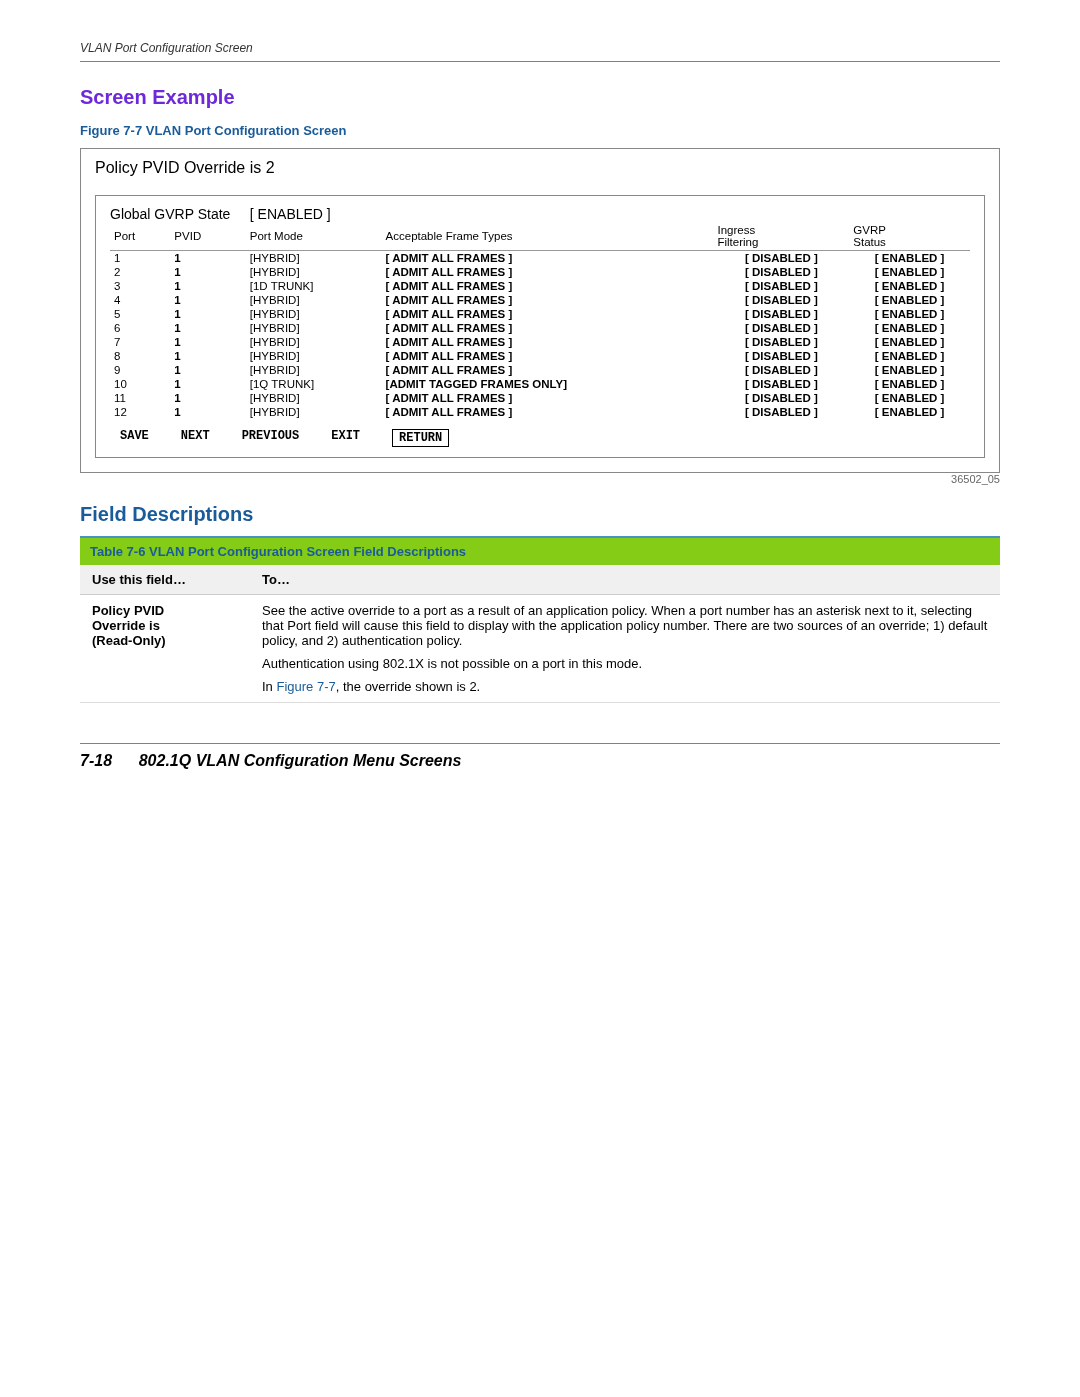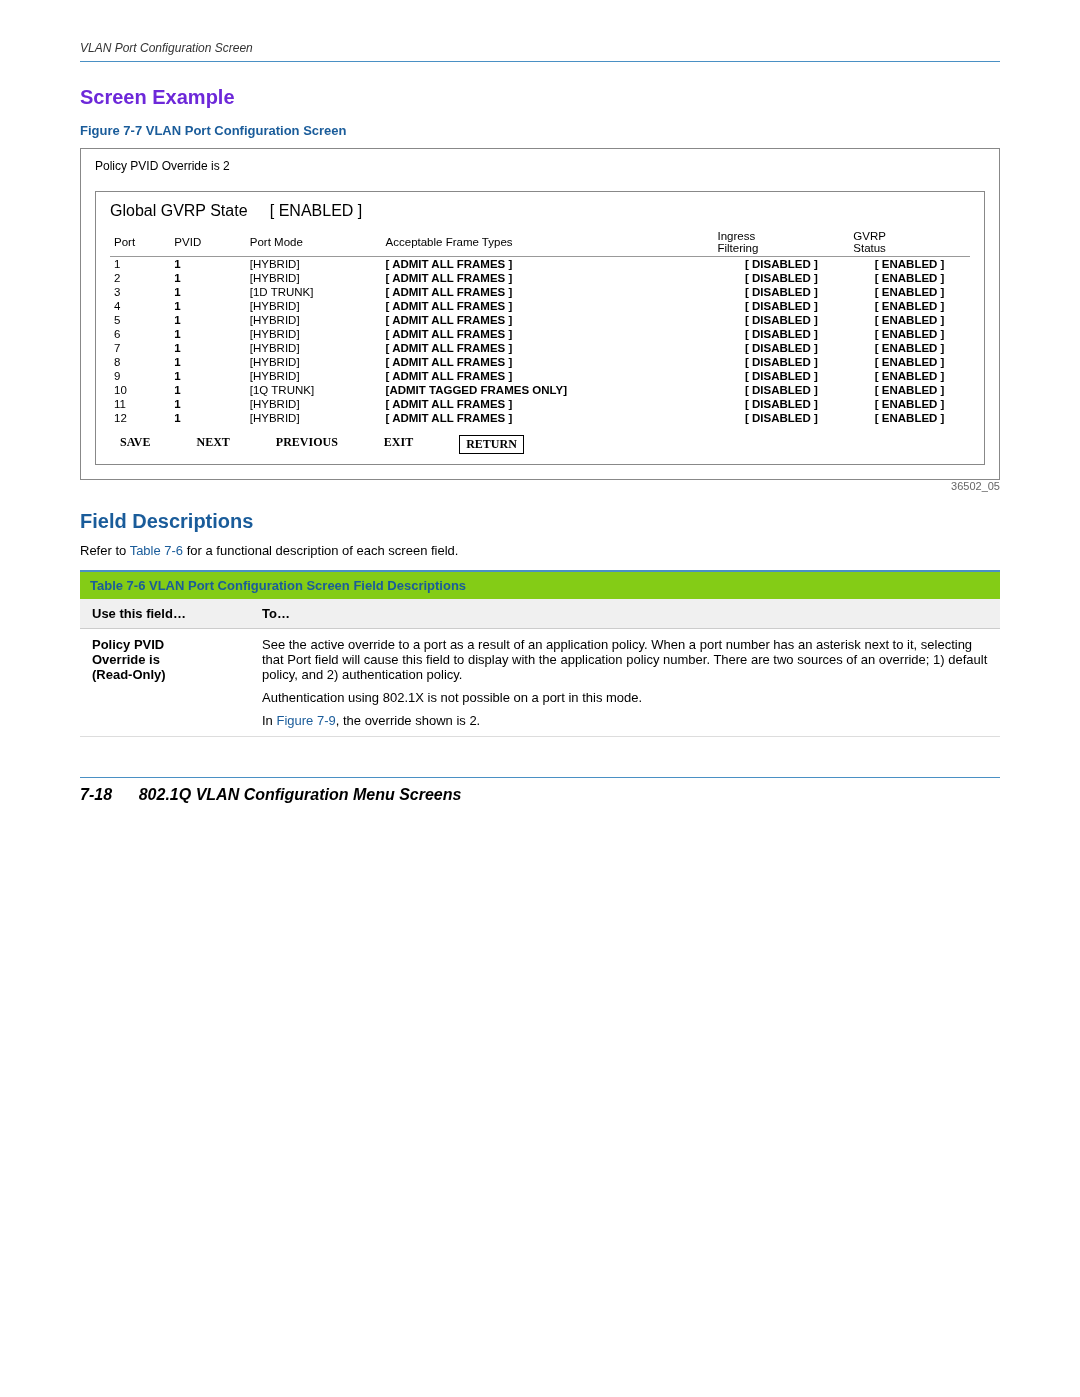--- a/index.html
+++ b/index.html
@@ -43,28 +43,27 @@
 
     
     .figure-label {
       font-size: 13px;
       font-weight: bold;
       color: #1a5c9a;
       margin-bottom: 10px;
     }
 
     .policy-pvid-line {
-      font-size: 12px;
+      font-size: 16px;
       margin-bottom: 18px;
       font-family: Arial, sans-serif;
     }
 
     .gvrp-state-line {
-      font-size: 16px;
-      margin-bottom: 8px;
+      font-size: 14px;
       font-family: Arial, sans-serif;
     }
 
     .port-table {
       width: 100%;
       border-collapse: collapse;
       font-family: Arial, sans-serif;
       font-size: 11.5px;
     }
 
@@ -84,24 +83,24 @@
 
     .col-port { width: 40px; }
     .col-pvid { width: 50px; }
     .col-mode { width: 90px; }
     .col-frame { width: 220px; }
     .col-ingress { width: 90px; text-align: center; }
     .col-gvrp { width: 80px; text-align: center; }
 
     .screen-footer {
       display: flex;
-      gap: 46px;
+      gap: 32px;
       margin-top: 10px;
       font-size: 12px;
-      font-family: Liberation Serif, serif;
+      font-family: Liberation Mono, monospace;
       font-weight: bold;
       padding-left: 10px;
     }
 
     .footer-btn {
       font-weight: bold;
     }
 
     .footer-btn-box {
       font-weight: bold;
@@ -362,40 +361,37 @@
 
       </div>
     </div>
 
     <div class="figure-id">36502_05</div>
   </div>
 
   <div>
     <h2 class="section-title2">Field Descriptions</h2>
 
-    <p class="field-desc-intro">
-      Refer to <span class="link-text">Table 7-6</span> for a functional description of each screen field.
-    </p>
 
     <div class="table-label">Table 7-6   VLAN Port Configuration Screen Field Descriptions</div>
 
     <table class="desc-table">
       <thead>
         <tr>
           <th style="width:170px;margin-left:20px;">Use this field…</th>
           <th>To…</th>
         </tr>
       </thead>
       <tbody id="desc-table-body">
       <tr>
             <td class="field-name-cell">Policy PVID<br>Override is<br>(Read-Only)</td>
             <td class="field-desc-cell">
               <p>See the active override to a port as a result of an application policy. When a port number has an asterisk next to it, selecting that Port field will cause this field to display with the application policy number. There are two sources of an override; 1) default policy, and 2) authentication policy.</p>
               <p>Authentication using 802.1X is not possible on a port in this mode.</p>
-              <p>In <span class="link-text">Figure 7-9</span>, the override shown is 2.</p>
+              <p>In <span class="link-text">Figure 7-7</span>, the override shown is 2.</p>
             </td>
           </tr>
         </tbody>
     </table>
   </div>
 
   <div class="page-footer">
     <span class="page-footer-text">
       <span>7-18</span>
       &nbsp;&nbsp;&nbsp;&nbsp;

